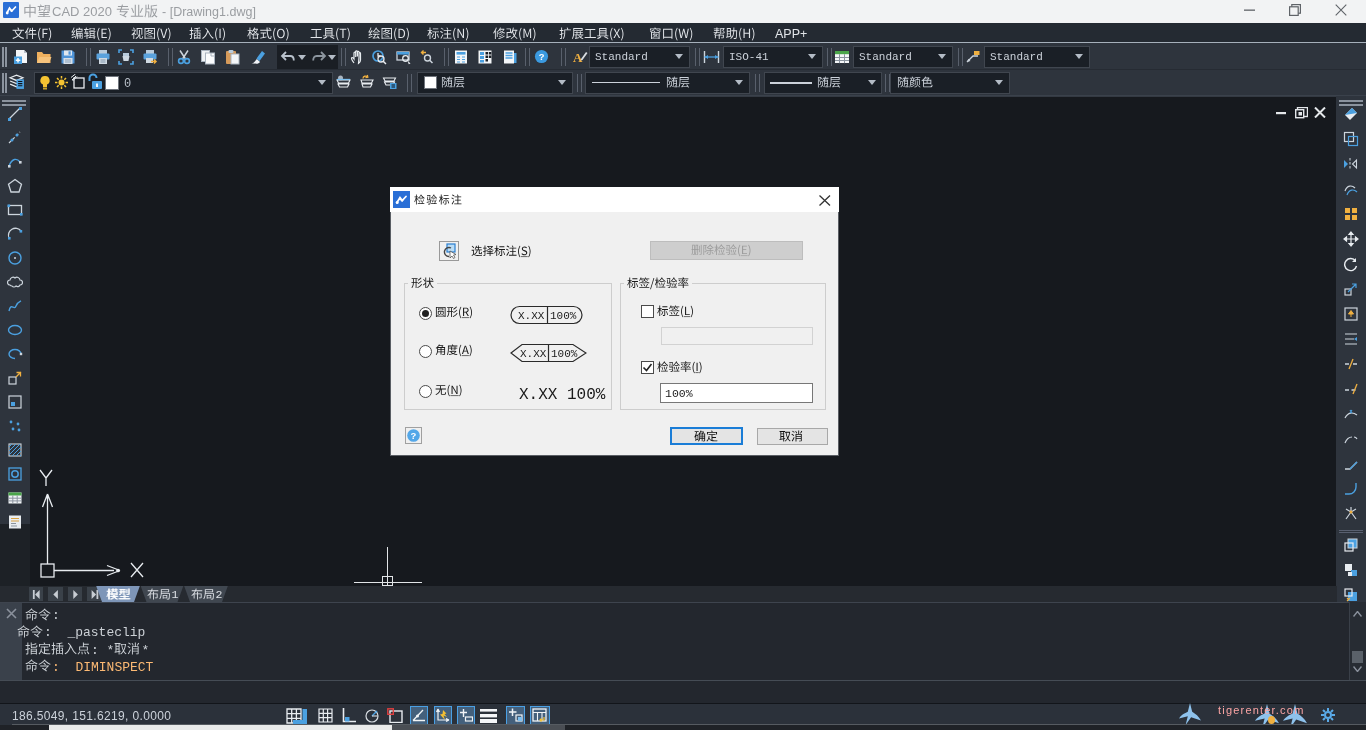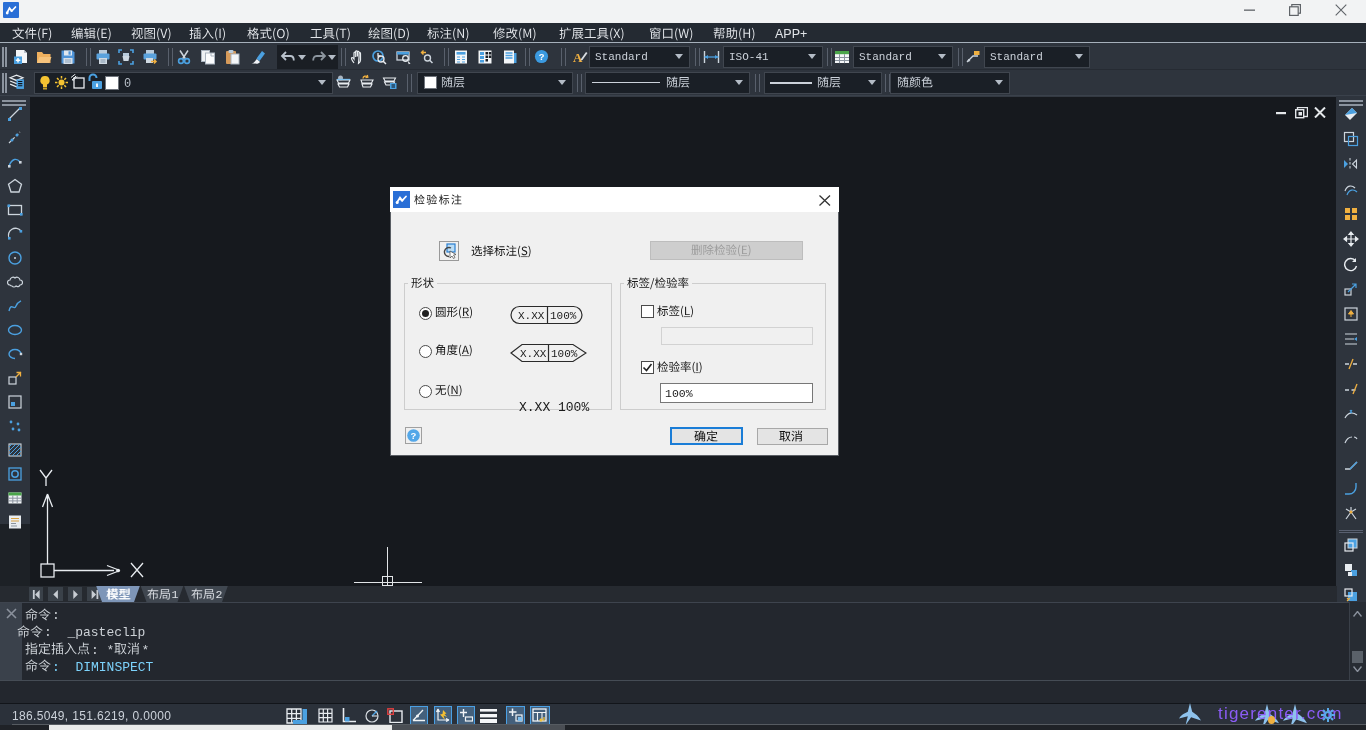--- a/index.html
+++ b/index.html
@@ -9,20 +9,32 @@
 .carat{position:absolute;width:0;height:0;border-left:4px solid transparent;border-right:4px solid transparent;border-top:5px solid #b4bcc6}
 </style></head><body>
 <div id="root">
 <div style="position:absolute;left:0px;top:0px;width:1366px;height:23px;background:#f2f3f4;"></div>
     <svg style="position:absolute;left:3px;top:2px" width="16" height="16" viewBox="0 0 16 16">
       <rect width="16" height="16" rx="1" fill="#2a6fd6"></rect>
       <path d="M4 11 L6.5 6 L8.8 9 L12.5 5" stroke="#fff" stroke-width="1.7" fill="none" stroke-linecap="round"></path>
       <circle cx="4.2" cy="11" r="1.4" fill="#fff"></circle>
       <circle cx="8.5" cy="8.8" r="1.2" fill="#fff"></circle>
     </svg>
+    <div style="position:absolute;left:23px;top:4px;white-space:pre;font-size:13px;color:#9a9da1"><svg width="29" height="19" style="vertical-align:-6.7px;overflow:visible">
+        <g fill="#9a9da1" transform="translate(0,12.3) scale(0.01400,-0.01400)">
+          <use href="#g0" x="0"></use>
+          <use href="#g1" x="1000"></use>
+        </g>
+      </svg><span>CAD 2020 </span><svg width="43" height="19" style="vertical-align:-6.7px;overflow:visible">
+        <g fill="#9a9da1" transform="translate(0,12.3) scale(0.01400,-0.01400)">
+          <use href="#g2" x="0"></use>
+          <use href="#g3" x="1000"></use>
+          <use href="#g4" x="2000"></use>
+        </g>
+      </svg><span style="font-size:12.5px"> - [Drawing1.dwg]</span></div>
     <svg style="position:absolute;left:1244px;top:9px" width="12" height="3" viewBox="0 0 12 3">
       <rect y="0.5" width="11" height="1.3" fill="#5f6368"></rect>
     </svg>
     <svg style="position:absolute;left:1289px;top:4px" width="12" height="12" viewBox="0 0 12 12">
       <rect x="2.8" y="0.6" width="8.6" height="8.6" fill="none" stroke="#5f6368" stroke-width="1.2"></rect>
       <rect x="0.6" y="2.8" width="8.6" height="8.6" fill="#f2f3f4" stroke="#5f6368" stroke-width="1.2"></rect>
     </svg>
     <svg style="position:absolute;left:1335px;top:4px" width="12" height="12" viewBox="0 0 12 12">
       <path d="M0.7 0.7 L11.3 11.3 M11.3 0.7 L0.7 11.3" stroke="#5f6368" stroke-width="1.1"></path>
     </svg>
@@ -649,21 +661,21 @@
         <g fill="#ccd1d6" transform="translate(0,11.4) scale(0.01300,-0.01300)">
           <use href="#g55" x="0"></use>
           <use href="#g56" x="1000"></use>
         </g>
       </svg><span class="mono" style="color:#ccd1d6;font-size:13px">*</span></div>
     <div style="position:absolute;left:25px;top:658.9px;font-size:13px;white-space:pre"><svg width="27" height="18" style="vertical-align:-6.6px;overflow:visible">
         <g fill="#ccd1d6" transform="translate(0,11.4) scale(0.01300,-0.01300)">
           <use href="#g50" x="0"></use>
           <use href="#g51" x="1000"></use>
         </g>
-      </svg><span class="mono" style="color:#7dd3fc;font-size:13px">:  DIMINSPECT</span></div>
+      </svg><span class="mono" style="color:#fdba74;font-size:13px">:  DIMINSPECT</span></div>
     <div style="position:absolute;left:1349px;top:602px;width:17px;height:78px;background:#272c33;border-left:1px solid #3a4049;"></div>
     <svg style="position:absolute;left:1353px;top:611px" width="9" height="6" viewBox="0 0 9 6">
       <path d="M0.5 5.5 L4.5 0.5 L8.5 5.5" stroke="#8a919c" stroke-width="1.4" fill="none"></path>
     </svg>
     <svg style="position:absolute;left:1353px;top:666px" width="9" height="6" viewBox="0 0 9 6">
       <path d="M0.5 0.5 L4.5 5.5 L8.5 0.5" stroke="#8a919c" stroke-width="1.4" fill="none"></path>
     </svg>
     <div style="position:absolute;left:1351.5px;top:650.5px;width:11.5px;height:12px;background:#5a6169;"></div>
     <div style="position:absolute;left:0px;top:703px;width:1366px;height:27px;background:#2b313a;border-top:1px solid #12151a;"></div>
     <span style="position:absolute;left:12px;top:709px;font-size:12px;letter-spacing:0.35px;color:#ccd2da">186.5049, 151.6219, 0.0000</span>
@@ -721,21 +733,21 @@
     </svg>
     <svg style="position:absolute;left:1179px;top:703px" width="22" height="22" viewBox="0 0 20 20">
       <path d="M10 0 L12 8 C15 10 18 12 20 16 L11 13 L6 20 L8 12 L0 14 C3 10 6 9 8 8 z" fill="#8ec2ec"></path>
     </svg>
     <svg style="position:absolute;left:1255px;top:704px" width="24" height="24" viewBox="0 0 20 20">
       <path d="M10 0 L12 8 C15 10 18 12 20 16 L11 13 L6 20 L8 12 L0 14 C3 10 6 9 8 8 z" fill="#8ec2ec"></path>
     </svg>
     <svg style="position:absolute;left:1283px;top:704px" width="24" height="24" viewBox="0 0 20 20">
       <path d="M10 0 L12 8 C15 10 18 12 20 16 L11 13 L6 20 L8 12 L0 14 C3 10 6 9 8 8 z" fill="#8ec2ec"></path>
     </svg>
-    <span style="position:absolute;left:1218px;top:704px;font-size:17px;color:#8b5cf6;letter-spacing:1.2px">tigerenter.com</span>
+    <span style="position:absolute;left:1218px;top:704px;font-size:11px;color:#fca5a5;letter-spacing:1.2px">tigerenter.com</span>
     <svg style="position:absolute;left:1320px;top:707px" width="17" height="17" viewBox="0 0 17 17">
       <circle cx="8" cy="8" r="3" fill="none" stroke="#5aaae8" stroke-width="2"></circle>
       <g stroke="#5aaae8" stroke-width="2">
         <path d="M8 1 v3 M8 12 v3 M1 8 h3 M12 8 h3 M3 3 l2 2 M11 11 l2 2 M13 3 l-2 2 M5 11 l-2 2"></path>
       </g>
     </svg>
     <div style="position:absolute;left:1268px;top:716px;width:7px;height:8px;background:#f0b040;border-radius:50%;"></div>
     <div style="position:absolute;left:0px;top:724.5px;width:1366px;height:5.5px;background:#1f2227;"></div>
     <div style="position:absolute;left:12px;top:723.8px;width:1354px;height:1px;background:#565b61;"></div>
     <div style="position:absolute;left:392px;top:725px;width:173px;height:5px;background:#4a4e54;"></div>
@@ -848,21 +860,21 @@
       <path d="M37.5 1.5 V18.5" stroke="#2a2a2a" stroke-width="1.2"></path>
       <text x="8" y="14" font-size="11" font-family="Liberation Mono" fill="#1a1a1a">X.XX</text>
       <text x="40" y="14" font-size="11" font-family="Liberation Mono" fill="#1a1a1a">100%</text>
     </svg>
     <svg style="position:absolute;left:510px;top:343px" width="77" height="20" viewBox="0 0 77 20">
       <path d="M1 10 L12 1.5 H63 L76 10 L63 18.5 H12 z" fill="none" stroke="#2a2a2a" stroke-width="1.2"></path>
       <path d="M38.5 1.5 V18.5" stroke="#2a2a2a" stroke-width="1.2"></path>
       <text x="10" y="14" font-size="11" font-family="Liberation Mono" fill="#1a1a1a">X.XX</text>
       <text x="41" y="14" font-size="11" font-family="Liberation Mono" fill="#1a1a1a">100%</text>
     </svg>
-    <span class="mono" style="position:absolute;left:519px;top:400px;font-size:13px;color:#1a1a1a">X.XX 100%</span>
+    <span class="mono" style="position:absolute;left:519px;top:386px;font-size:16px;color:#1a1a1a">X.XX 100%</span>
     <div style="position:absolute;left:641px;top:305px;width:13px;height:13px;border:1px solid #4a4a4a;background:#fff"></div>
     <svg width="38" height="16" style="position:absolute;left:657px;top:305px;overflow:visible">
       <g fill="#1a1a1a" transform="translate(0,10.1) scale(0.01150,-0.01150)">
         <use href="#g27"></use>
         <use href="#g66" x="1000"></use>
         <use href="#g7" x="2000"></use>
         <use href="#g75" x="2338"></use>
         <use href="#g9" x="2881"></use>
         <rect x="2338" y="-170" width="543" height="55"></rect>
       </g>

